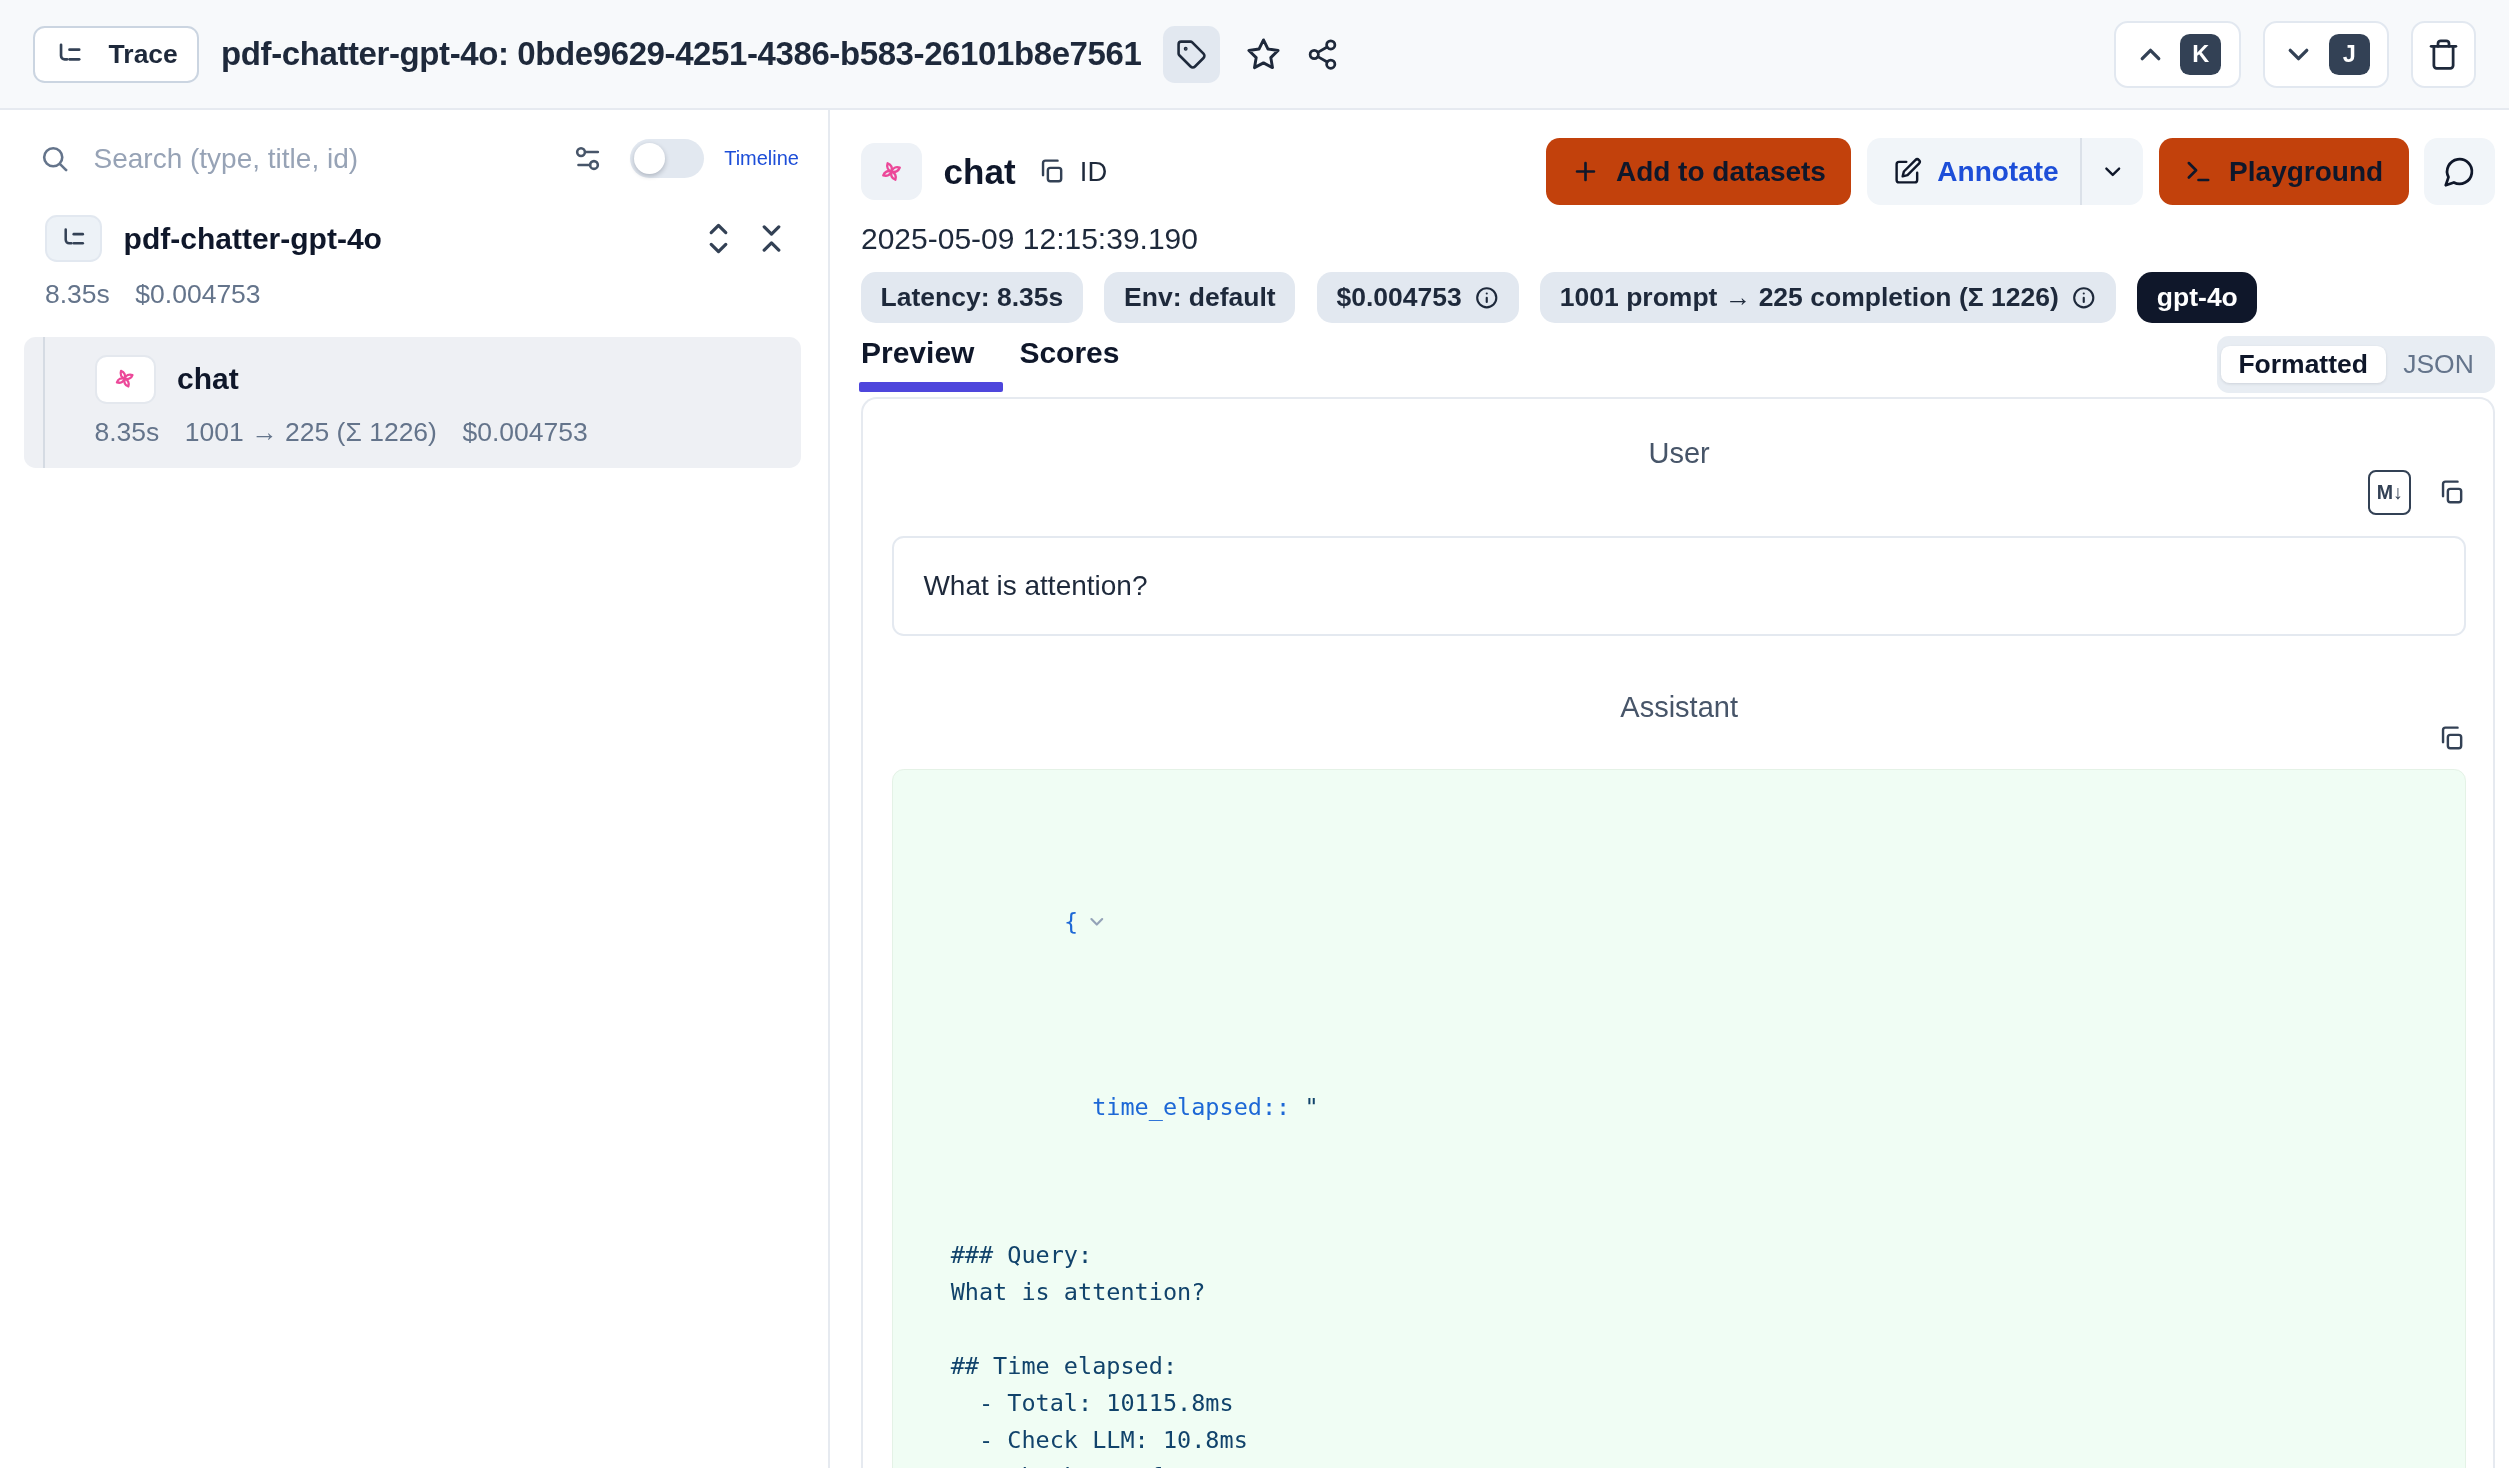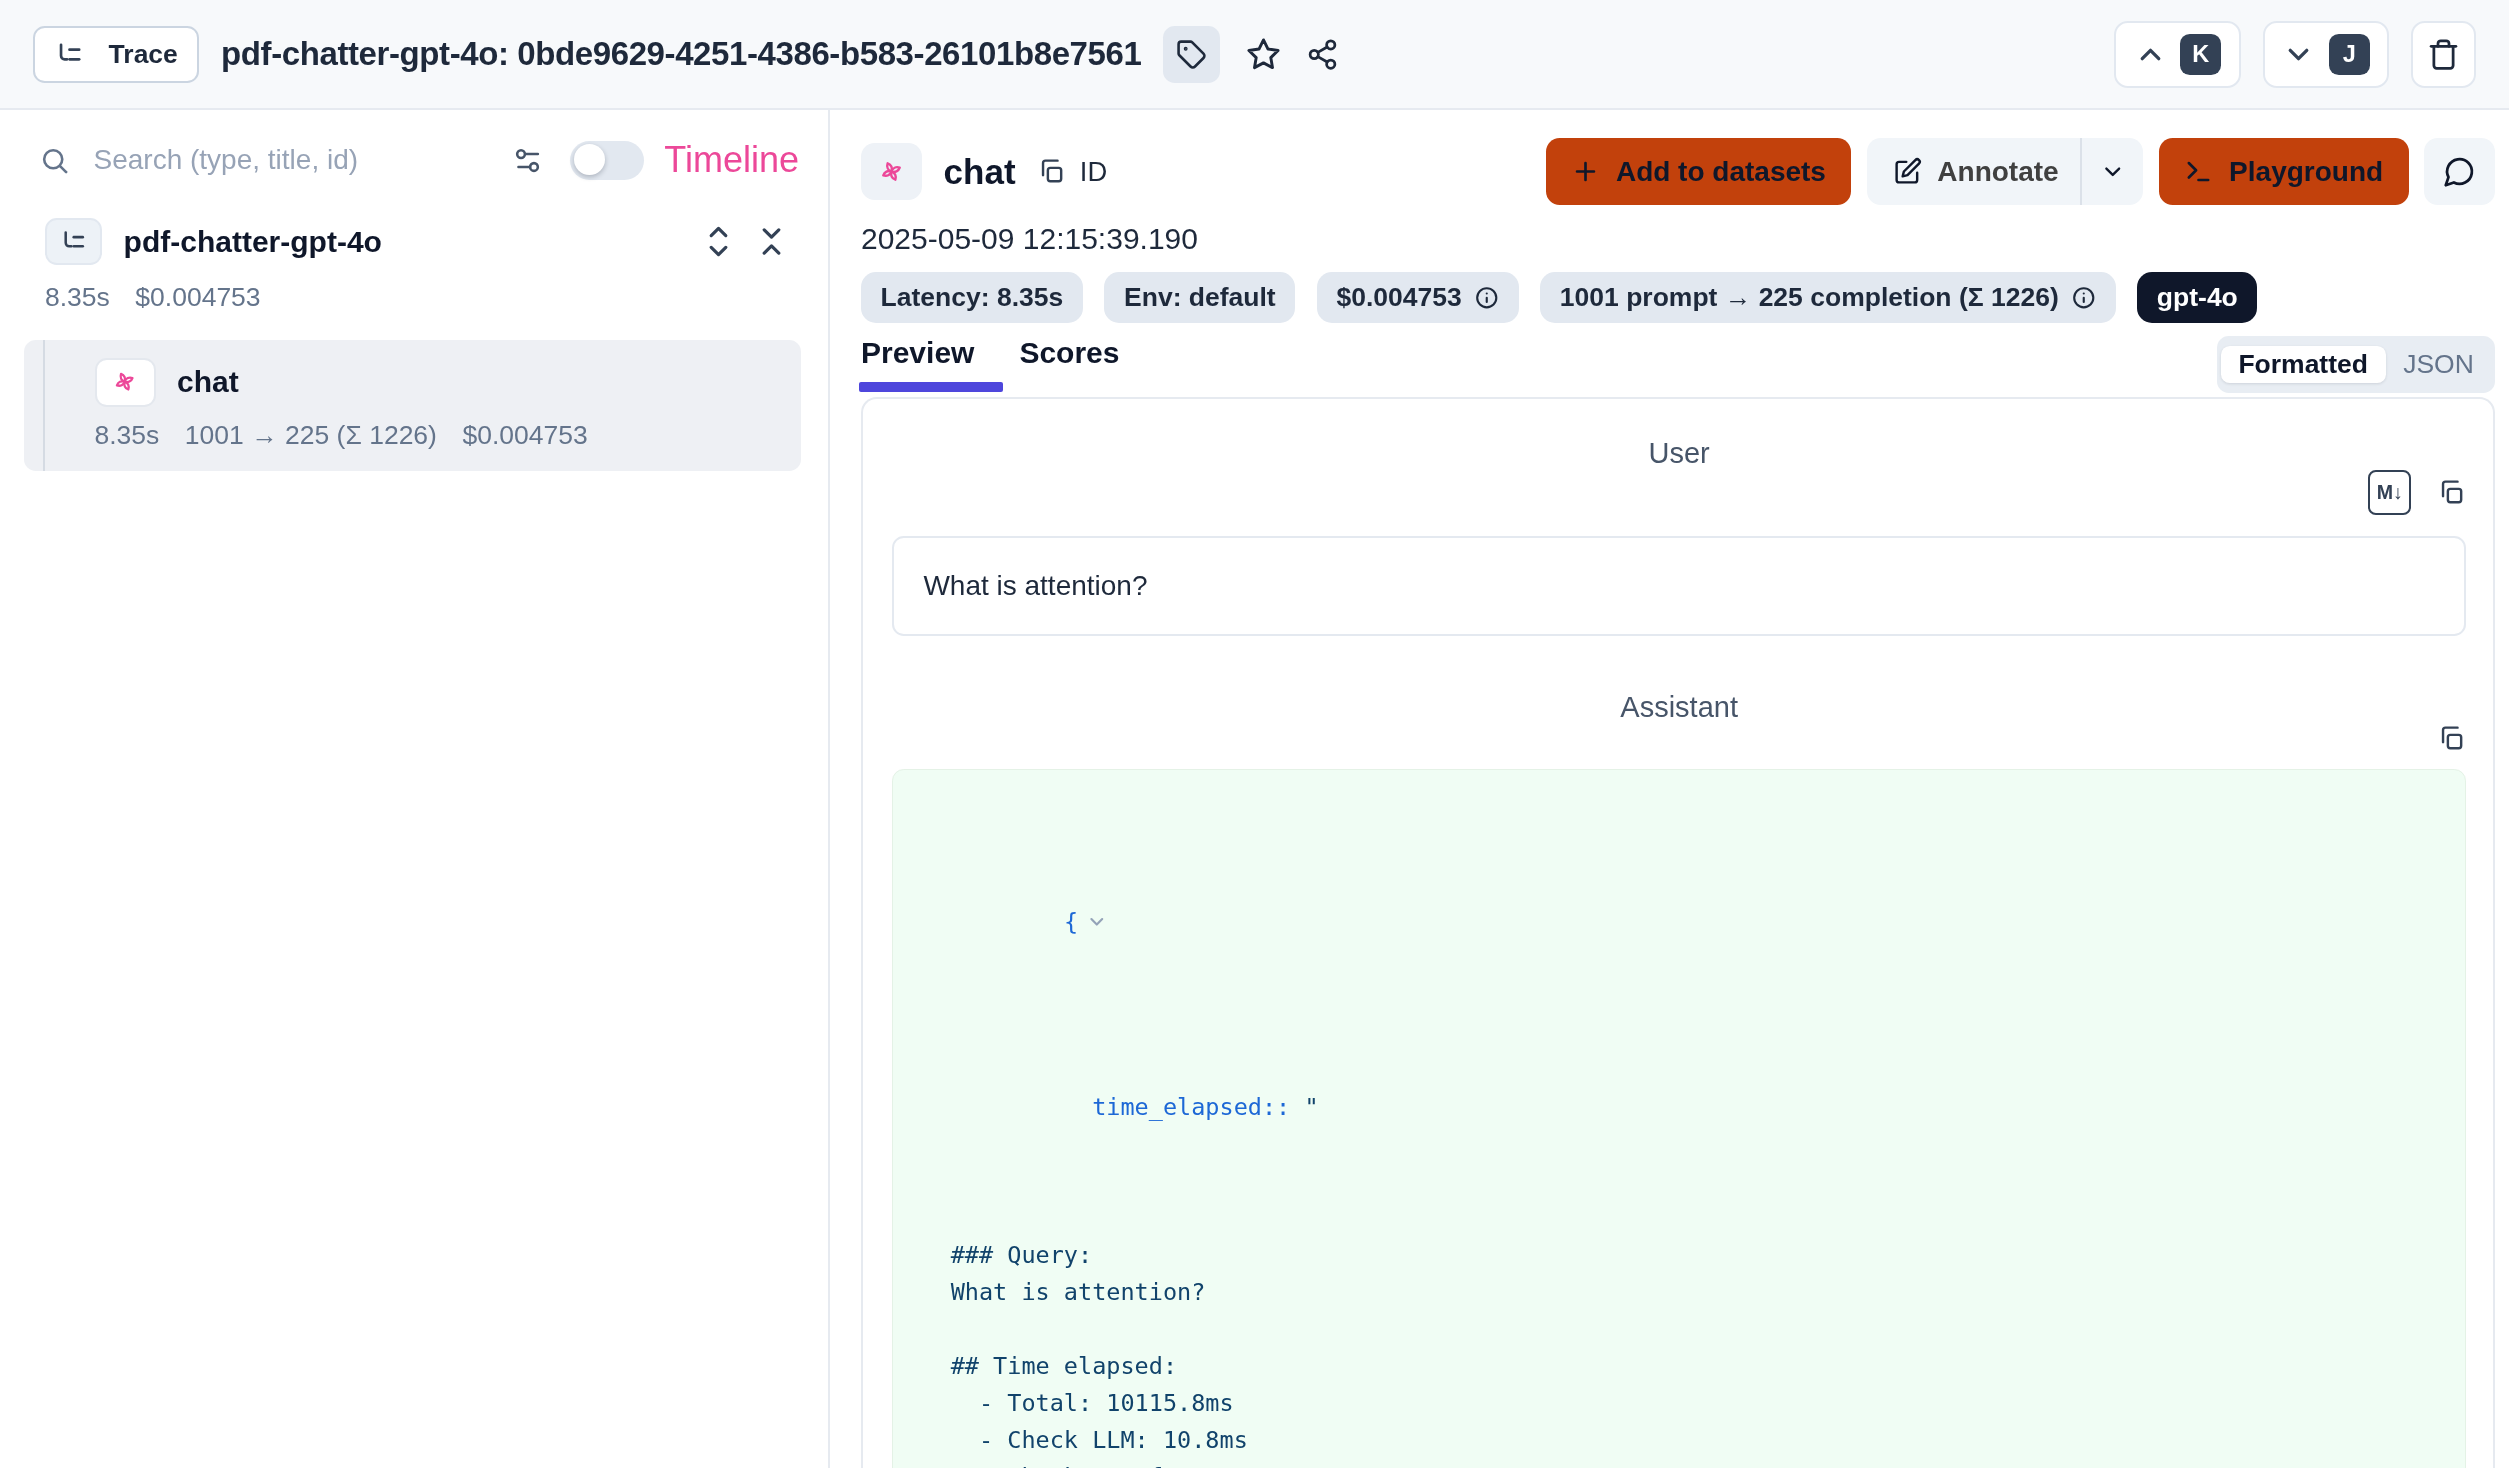--- a/index.html
+++ b/index.html
@@ -29,21 +29,21 @@
   .sidebar { position: absolute; top: 110px; left: 0; width: 830px; bottom: 0;
     background: #ffffff; border-right: 2px solid #e6eaf0; }
   .search-row { display: flex; align-items: center; padding: 29px 29px 0 39px; }
   .search-input { flex: 1; border: none; outline: none; font-size: 28px; margin-left: 23.5px;
     color: #1e293b; background: transparent; font-family: "Liberation Sans", sans-serif; }
   .search-input::placeholder { color: #97a3b6; }
   .toggle { width: 74px; height: 39px; background: #e2e8f0; border-radius: 979px; margin-left: 27.4px;
     position: relative; flex: none; }
   .toggle .knob { position: absolute; top: 3.9px; left: 3.9px; width: 31px; height: 31px;
     background: #ffffff; border-radius: 50%; box-shadow: 0 2px 4.9px rgba(15,23,42,.25); }
-  .timeline-label { margin-left: 20px; font-size: 36px; color: #ec4899; }
+  .timeline-label { margin-left: 20px; font-size: 20px; color: #1d4ed8; }
 
   .tree { margin-top: 36px; }
   .root-row { display: flex; align-items: center; padding: 0 39px 0 45px; height: 49px; }
   .tree-badge { width: 57px; height: 47px; background: #edf2f7; border: 2px solid #e2e8f0;
     border-radius: 11.8px; display: grid; place-items: center; flex: none; }
   .root-label { margin-left: 21.6px; font-size: 30px; font-weight: 700; color: #0f172a; }
   .fold-icons { margin-left: auto; display: flex; gap: 17.6px; color: #334155; }
   .root-metrics { display: flex; gap: 25.5px; padding-left: 45px; margin-top: 15.7px;
     font-size: 26.5px; color: #64748b; }
 
@@ -63,21 +63,21 @@
   .gen-badge { width: 61px; height: 57px; background: #eef2f7; border-radius: 13.7px;
     display: grid; place-items: center; }
   .obs-title { margin-left: 21.6px; font-size: 35px; font-weight: 700; color: #0f172a; }
   .copy-icon { display: grid; place-items: center; color: #334155; }
   .id-label { margin-left: 13.7px; font-size: 27.4px; color: #1e293b; }
   .actions { margin-left: auto; display: flex; align-items: center; gap: 15.7px; }
   .action-btn { height: 67px; background: #c2410c; border-radius: 13.7px; padding: 0 25.5px;
     display: flex; align-items: center; gap: 15.7px; font-size: 28px; font-weight: 600; color: #0f172a; }
   .split-btn { height: 67px; background: #f1f5f9; border-radius: 13.7px; display: flex; align-items: stretch; padding: 0; }
   .split-main { display: flex; align-items: center; gap: 15.7px; padding: 0 21.6px 0 25.5px;
-    font-size: 28px; font-weight: 600; color: #404040; }
+    font-size: 28px; font-weight: 600; color: #1d4ed8; }
   .split-divider { width: 2px; background: #dbe1e9; margin: 0; }
   .split-caret { width: 61px; display: grid; place-items: center; }
   .comment-btn { width: 71px; height: 67px; background: #f1f5f9; border-radius: 13.7px;
     display: grid; place-items: center; }
 
   .timestamp { margin-top: 15.7px; font-size: 30px; color: #1e293b; }
 
   .badges { margin-top: 15.7px; display: flex; align-items: center; gap: 21.6px; }
   .badge { height: 51px; padding: 0 19.6px; background: #e2e8f0; border-radius: 15px;
     display: flex; align-items: center; gap: 11.8px; font-size: 26.5px; font-weight: 600; color: #1e293b; }

